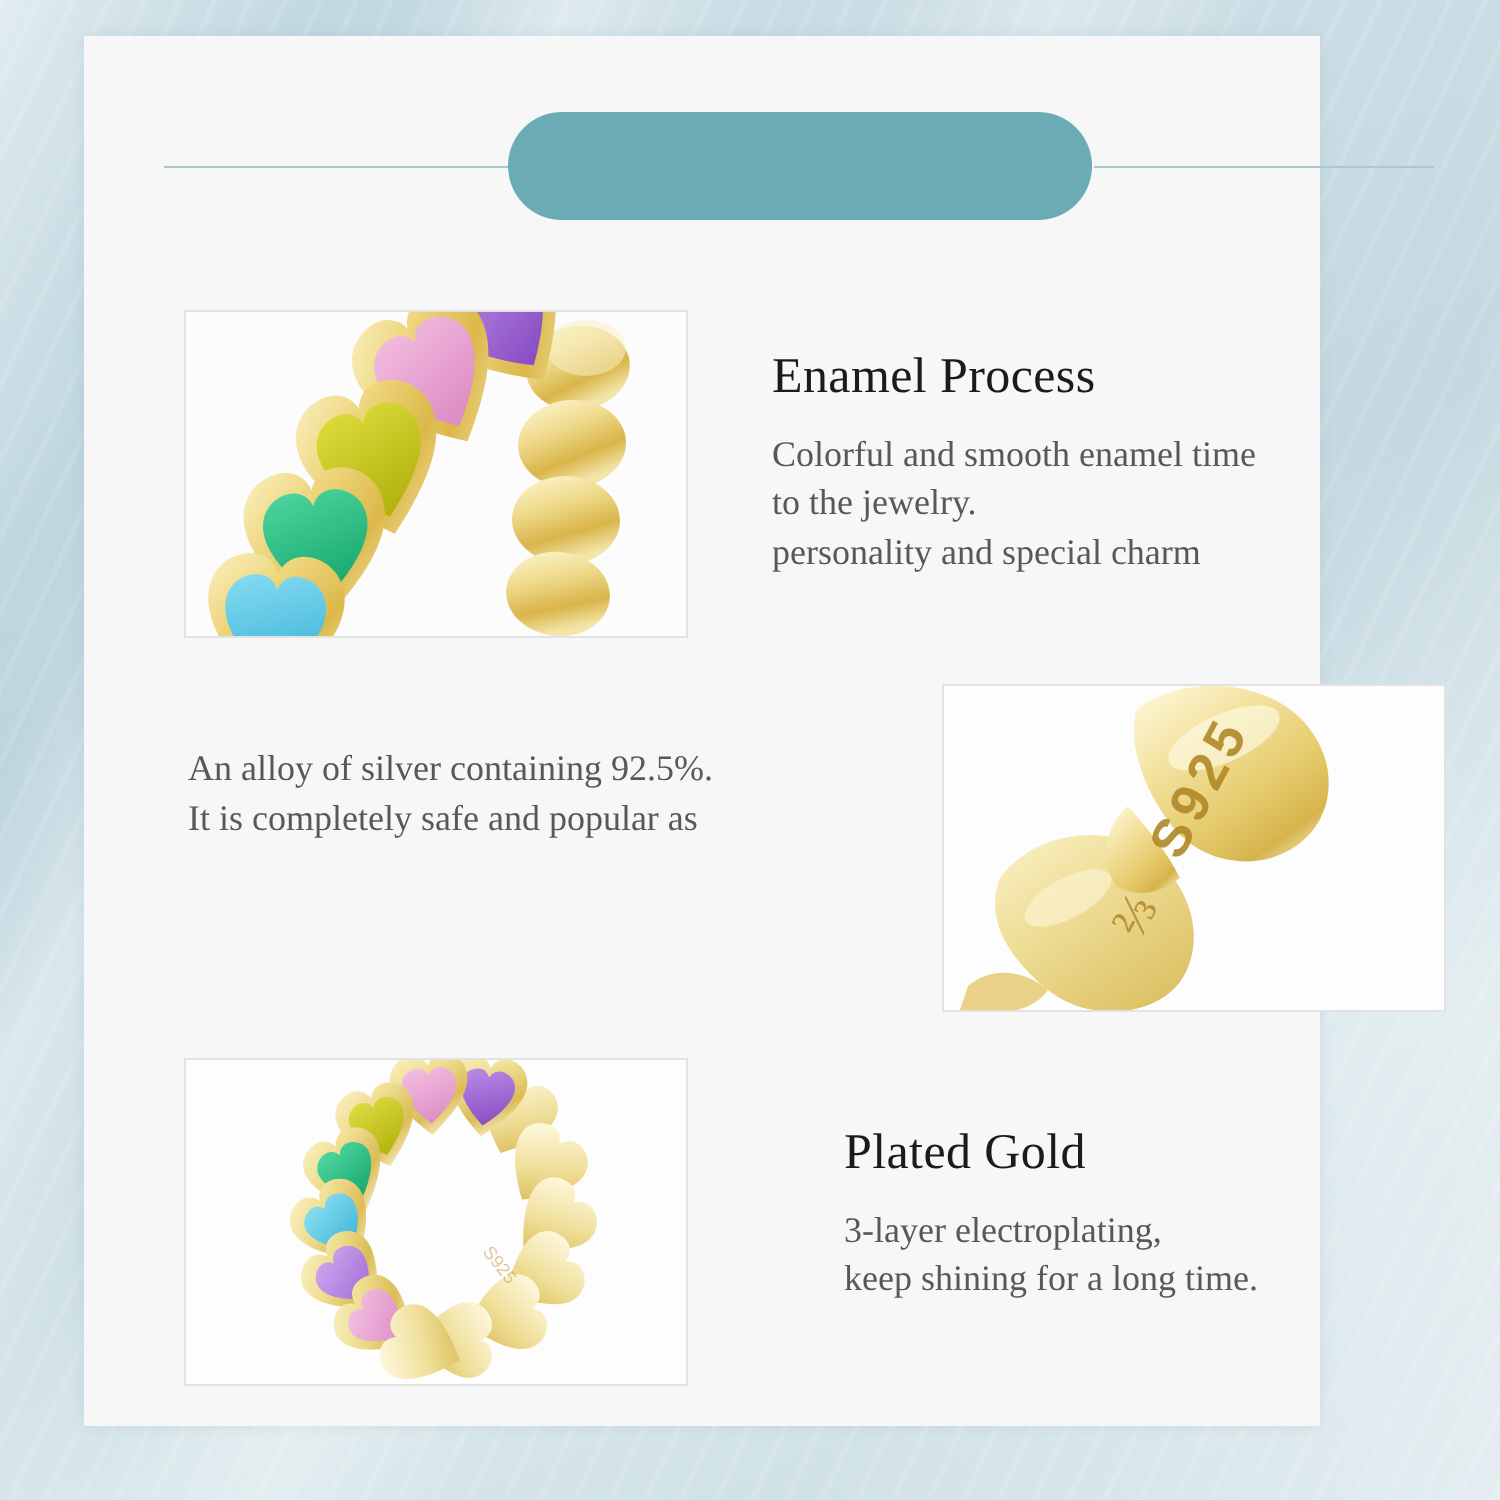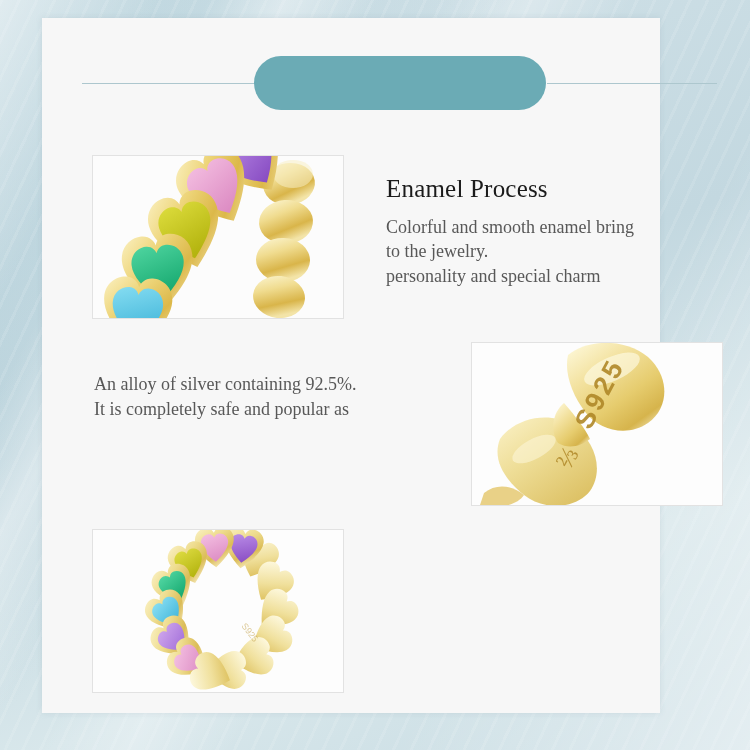--- a/index.html
+++ b/index.html
@@ -210,21 +210,21 @@
             <use href="#hp" fill="url(#enCyan)" transform="scale(0.74)"></use>
           </g>
         </g>
       </svg>
     </div>
   </div>
 
   <div class="block" id="block1" style="left:344px; top:157px; width:340px;">
     <h2>Enamel Process</h2>
     <div class="body">
-      <span class="ln">Colorful and smooth enamel bring</span>
+      <span class="ln">Colorful and smooth enamel time</span>
       <span class="ln">to the jewelry.</span>
       <span class="ln">personality and special charm</span>
     </div>
   </div>
 
   <div class="block" id="block2" style="left:52px; top:342px; width:360px;">
     <div class="body">
       <span class="ln">An alloy of silver containing 92.5%.</span>
       <span class="ln">It is completely safe and popular as</span>
     </div>
@@ -374,14 +374,21 @@
           </g>
 
           <g transform="translate(120,144) rotate(-70) scale(1.06)">
             <use href="#hp3" fill="url(#g3b)"></use>
           </g>
         </g>
       </svg>
     </div>
   </div>
 
+  <div class="block" id="block3" style="left:380px; top:545px; width:310px;">
+    <h2>Plated Gold</h2>
+    <div class="body">
+      <span class="ln">3-layer electroplating,</span>
+      <span class="ln">keep shining for a long time.</span>
+    </div>
+  </div>
 
 </div>
 
 </body></html>

